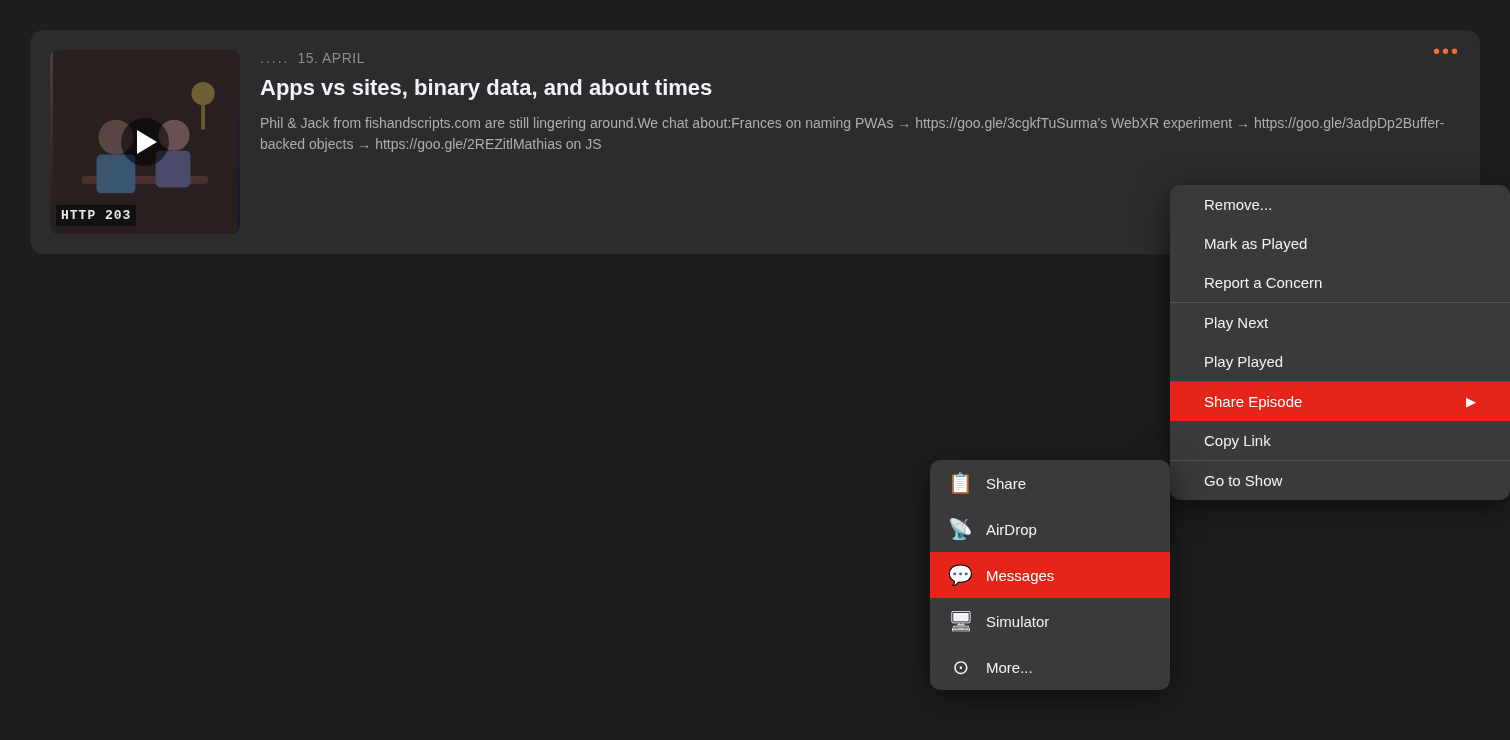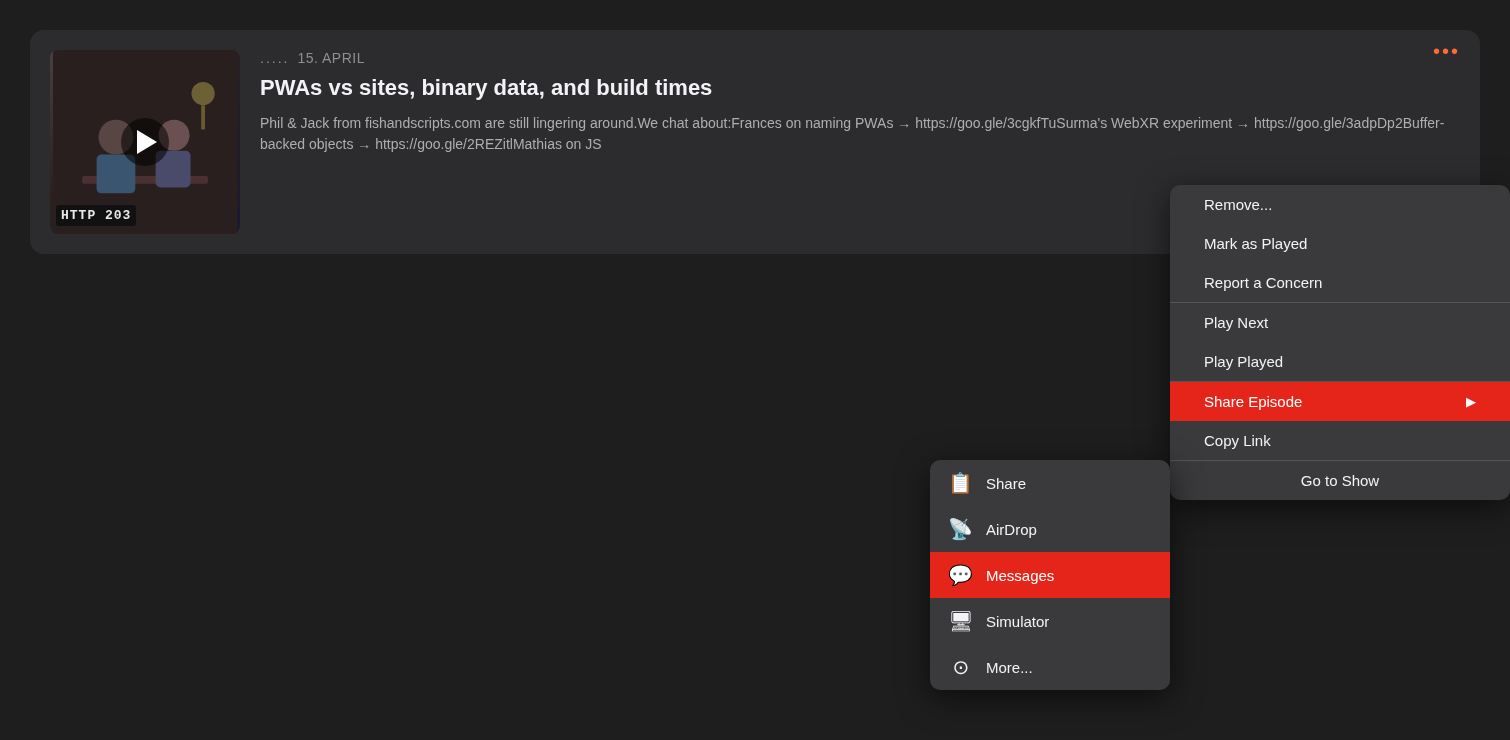--- a/index.html
+++ b/index.html
@@ -153,21 +153,20 @@
       overflow: hidden;
       box-shadow: 0 8px 32px rgba(0,0,0,0.6);
     }
 
     .menu-section {
       border-bottom: 1px solid #555;
     }
 
     .menu-section:last-child {
       border-bottom: none;
-      text-align: center;
     }
 
     .menu-item {
       padding: 11px 34px;
       color: #f2f2f7;
       font-size: 15px;
       cursor: pointer;
       display: flex;
       align-items: center;
       justify-content: space-between;
@@ -256,21 +255,21 @@
       <div class="play-triangle"></div>
     </div>
     <div class="thumbnail-label">HTTP 203</div>
   </div>
 
   <div class="episode-info">
     <div class="episode-meta">
       <span class="episode-dots">.....</span>
       <span class="episode-date">15. APRIL</span>
     </div>
-    <div class="episode-title">PWAs vs sites, binary data, and build times</div>
+    <div class="episode-title">Apps vs sites, binary data, and about times</div>
     <div class="episode-desc">Phil &amp; Jack from fishandscripts.com are still lingering around.We chat about:Frances on naming PWAs → https://goo.gle/3cgkfTuSurma's WebXR experiment → https://goo.gle/3adpDp2Buffer-backed objects → https://goo.gle/2REZitlMathias on JS</div>
   </div>
 </div>
 
 <div class="more-btn">•••</div>
 
 <div class="context-menu-main">
 
   <div class="menu-section">
     <div class="menu-item">

